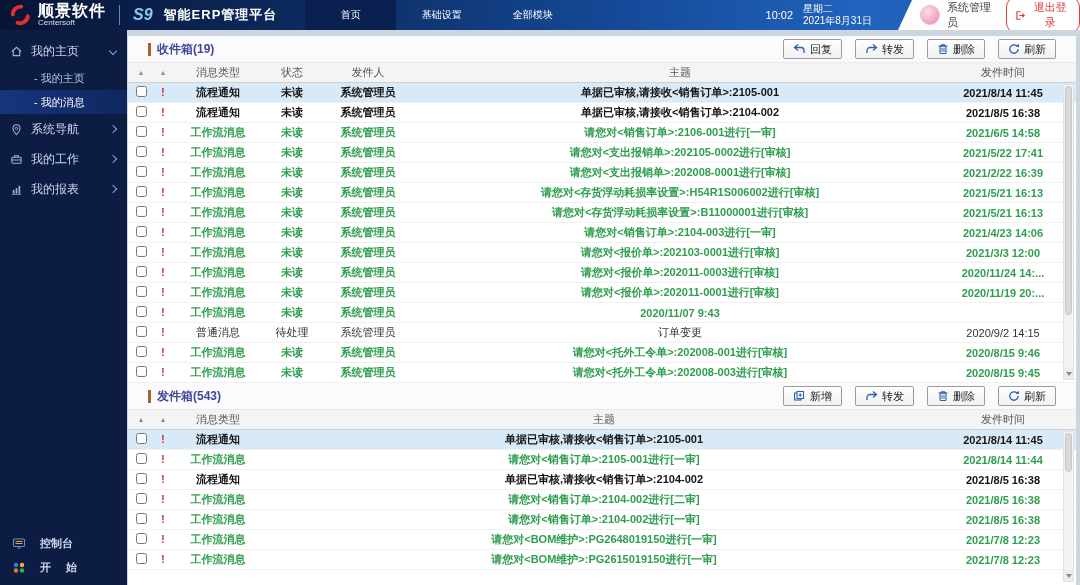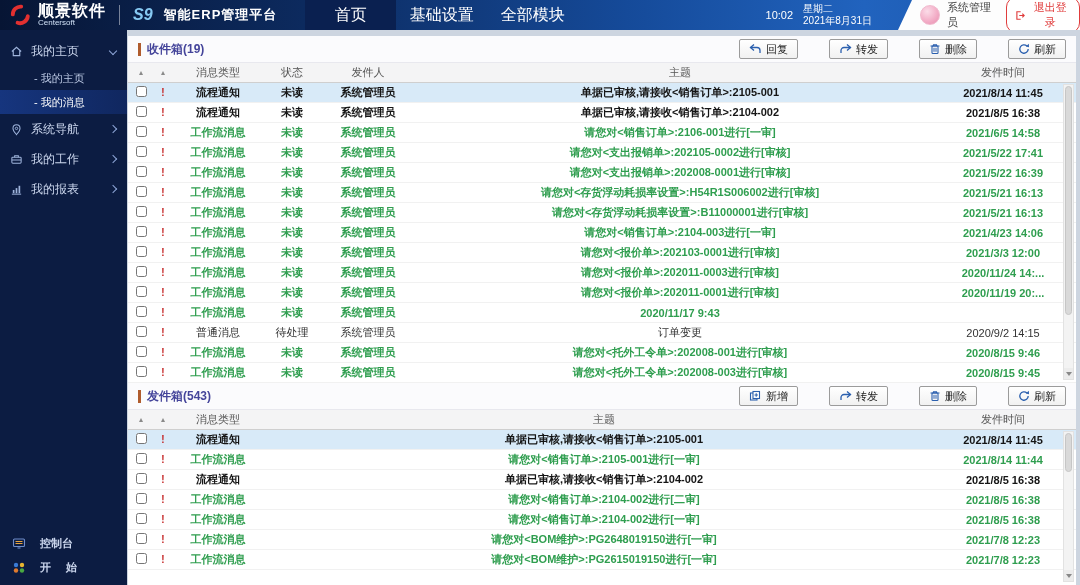--- a/index.html
+++ b/index.html
@@ -12,21 +12,21 @@
   .logo-area { display:flex; align-items:center; padding-left:8px; gap:6px; }
   .logo-swirl { width:24px; height:24px; flex:0 0 auto; }
   .logo-text { line-height:1; }
   .logo-title { font-size:16px; font-weight:bold; letter-spacing:1px; }
   .logo-sub { font-size:8px; color:#cfe0f5; }
   .logo-divider { width:1px; height:20px; background:rgba(255,255,255,.45); margin:0 7px; }
   .s9 { font-size:16px; font-weight:bold; font-style:italic; color:#86c9f3; margin-right:5px; }
   .app-title { font-size:13px; font-weight:bold; letter-spacing:1px; }
   .nav { display:flex; margin-left:28px; }
   .nav-item { width:91px; display:flex; align-items:center; justify-content:center;
-    font-size:16px; cursor:pointer; }
+    font-size:10px; cursor:pointer; }
   .nav-item.active { background:#0a2050; }
   .spacer { flex:1; }
   .clock { display:flex; align-items:center; font-size:11px; margin-right:10px; }
   .dateblock { display:flex; flex-direction:column; justify-content:center; font-size:10px;
     line-height:1.25; margin-right:26px; }
   .user-wrap { width:182px; background:#fdfdfd; clip-path:polygon(14px 0,100% 0,100% 100%,0 100%);
     display:flex; align-items:center; gap:7px; padding-left:22px; color:#333; }
   .avatar { width:20px; height:20px; border-radius:50%;
     background:radial-gradient(circle at 35% 30%,#fbdce8 0%,#f3afc8 55%,#e78cae 100%);
     border:1px solid #f0b9cd; flex:0 0 auto; }
@@ -52,25 +52,25 @@
   .side-sub::before { content:"- "; margin-right:3px; }
   .side-sub.active { background:linear-gradient(90deg,#16357e,#10275f); color:#fff; }
   .side-footer { position:absolute; bottom:6px; left:0; width:100%;font-weight:bold; }
   .side-footer .side-item { height:24px; padding-left:12px; gap:14px; font-size:11px; }
   .side-footer .spaced { letter-spacing:6px; }
 
   
   .panel { background:#fff; display:flex; flex-direction:column; position:relative; }
   .panel.inbox { height:347px; }
   .panel.outbox { height:244px; }
-  .panel-header { height:27px; display:flex; align-items:center; padding:0 10px;
+  .panel-header { height:27px; display:flex; align-items:center; padding:0 20px;
     background:#fbfbfd; border-bottom:1px solid #e8e8ee; }
   .title-accent { width:3px; height:13px; background:#b05c2e; margin-right:6px; }
   .panel-title { color:#44449a; font-size:12px; font-weight:bold; }
-  .btn-group { margin-left:auto; display:flex; gap:31px;align-items:flex-end; }
+  .btn-group { margin-left:auto; display:flex; gap:13px;align-items:flex-end; }
   .btn { height:20px; display:flex; align-items:center; gap:4px; padding:0 9px;
     background:linear-gradient(#ffffff,#f1f1f1); border:1px solid #9b9b9b; border-radius:2px;
     font-size:11px; color:#222; cursor:pointer; }
   .btn svg { flex:0 0 auto; }
 
   
   .theader { height:20px; background:#f4f4f5; border-bottom:1px solid #cfcfcf;
     color:#555; display:grid; align-items:center; padding-right:14px; }
   .theader span { text-align:center; }
   .sort-glyph { font-size:8px; color:#8a8a8a; }
@@ -285,21 +285,21 @@
             <span class="cell c-subject">请您对&lt;支出报销单&gt;:202105-0002进行[审核]</span>
             <span class="cell c-time">2021/5/22 17:41</span>
           </div>
           <div class="trow grid-in style-green">
             <span class="cell c-check"><input type="checkbox" style=""></span>
             <span class="cell c-pri">!</span>
             <span class="cell c-type">工作流消息</span>
             <span class="cell c-status">未读</span>
             <span class="cell c-sender">系统管理员</span>
             <span class="cell c-subject">请您对&lt;支出报销单&gt;:202008-0001进行[审核]</span>
-            <span class="cell c-time">2021/5/22 16:39</span>
+            <span class="cell c-time">2021/2/22 16:39</span>
           </div>
           <div class="trow grid-in style-green">
             <span class="cell c-check"><input type="checkbox" style=""></span>
             <span class="cell c-pri">!</span>
             <span class="cell c-type">工作流消息</span>
             <span class="cell c-status">未读</span>
             <span class="cell c-sender">系统管理员</span>
             <span class="cell c-subject">请您对&lt;存货浮动耗损率设置&gt;:H54R1S006002进行[审核]</span>
             <span class="cell c-time">2021/5/21 16:13</span>
           </div>
@@ -347,21 +347,21 @@
             <span class="cell c-sender">系统管理员</span>
             <span class="cell c-subject">请您对&lt;报价单&gt;:202011-0001进行[审核]</span>
             <span class="cell c-time">2020/11/19 20:...</span>
           </div>
           <div class="trow grid-in style-green">
             <span class="cell c-check"><input type="checkbox" style=""></span>
             <span class="cell c-pri">!</span>
             <span class="cell c-type">工作流消息</span>
             <span class="cell c-status">未读</span>
             <span class="cell c-sender">系统管理员</span>
-            <span class="cell c-time">2020/11/17 9:43</span>
+            <span class="cell c-time">2020/11/07 9:43</span>
           </div>
           <div class="trow grid-in style-plain">
             <span class="cell c-check"><input type="checkbox" style=""></span>
             <span class="cell c-pri">!</span>
             <span class="cell c-type">普通消息</span>
             <span class="cell c-status">待处理</span>
             <span class="cell c-sender">系统管理员</span>
             <span class="cell c-subject">订单变更</span>
             <span class="cell c-time">2020/9/2 14:15</span>
           </div>

